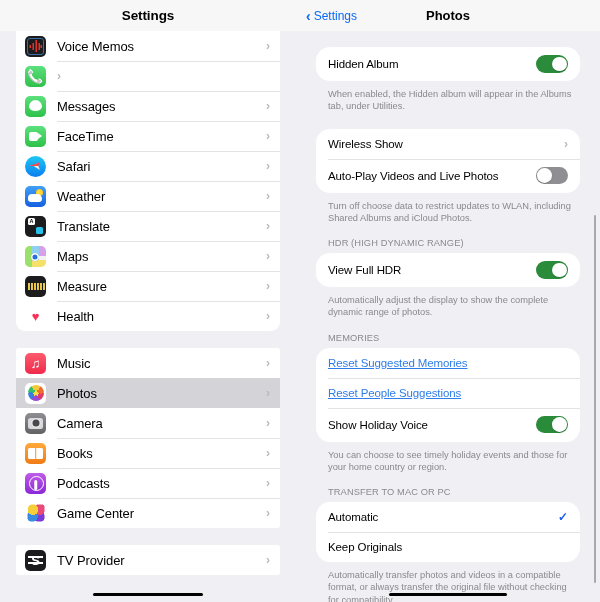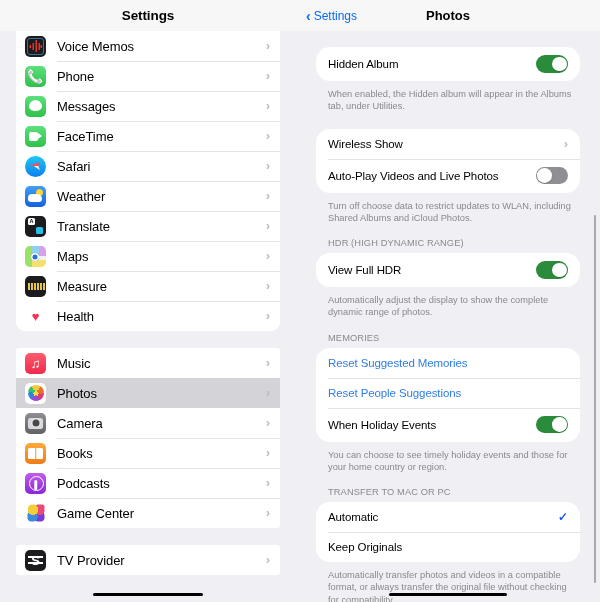--- a/index.html
+++ b/index.html
@@ -238,21 +238,21 @@
     background:#fff; border-radius:14px; margin:0 20px; overflow:hidden;
   }
   .rrow{
     display:flex; align-items:center; min-height:30px;
     padding:0 12px; position:relative;
   }
   .rrow + .rrow::before{
     content:""; position:absolute; left:12px; right:0; top:0; height:1px; background:#e3e3e6;
   }
   .rrow-label{ font-size:11.5px; color:#000; flex:1; letter-spacing:-.1px; }
-  .rrow-label.link{ color:#2f7de8; }
+  .rrow-label.link{ color:#2f7de8;text-decoration:underline; }
 
   .footer-note{
     font-size:9.3px; color:#8a8a8e; line-height:1.32;
     margin:7px 26px 0 32px;
   }
   .section-head{
     font-size:9.3px; color:#8a8a8e; letter-spacing:.1px;
     margin:14px 0 5px 32px; text-transform:uppercase;
   }
   .spacer-16{ height:16px; }
@@ -304,21 +304,20 @@
     <div class="left-scroll">
 
       <div class="card top-clip">
         <div class="row">
           <div class="appicon ic-voicememos"></div>
           <div class="row-label">Voice Memos</div>
           <div class="chev">›</div>
         </div>
         <div class="row">
           <div class="appicon ic-phone"></div>
-          <div class="row-label">Phone</div>
           <div class="chev">›</div>
         </div>
         <div class="row">
           <div class="appicon ic-messages"></div>
           <div class="row-label">Messages</div>
           <div class="chev">›</div>
         </div>
         <div class="row">
           <div class="appicon ic-facetime"></div>
           <div class="row-label">FaceTime</div>
@@ -460,21 +459,21 @@
 
       <div class="section-head">MEMORIES</div>
       <div class="rcard">
         <div class="rrow">
           <div class="rrow-label link">Reset Suggested Memories</div>
         </div>
         <div class="rrow">
           <div class="rrow-label link">Reset People Suggestions</div>
         </div>
         <div class="rrow" style="height:34px">
-          <div class="rrow-label">When Holiday Events</div>
+          <div class="rrow-label">Show Holiday Voice</div>
           <div class="toggle on">
               <div class="knob"></div>
             </div>
         </div>
       </div>
       <div class="footer-note">You can choose to see timely holiday events and those for your home country or region.</div>
 
       <div class="section-head">TRANSFER TO MAC OR PC</div>
       <div class="rcard">
         <div class="rrow">

